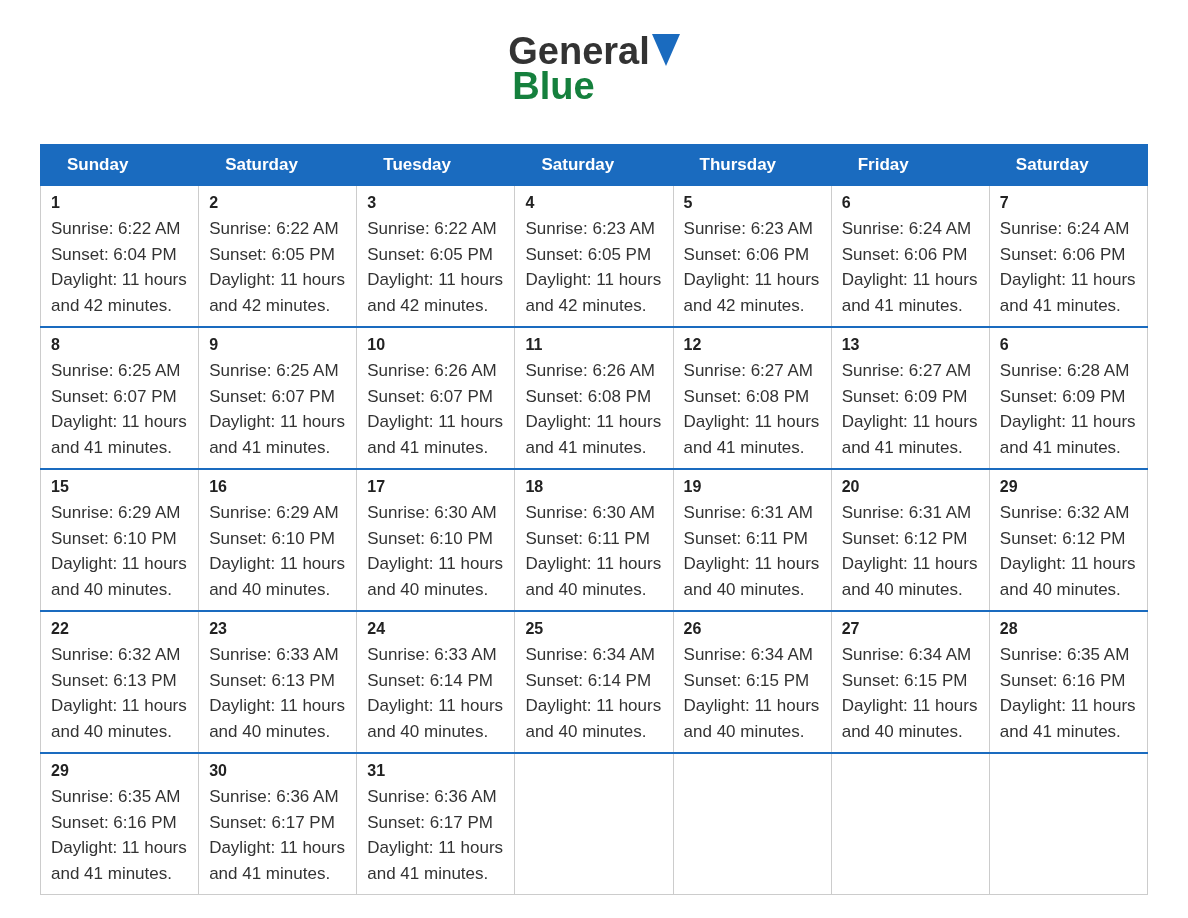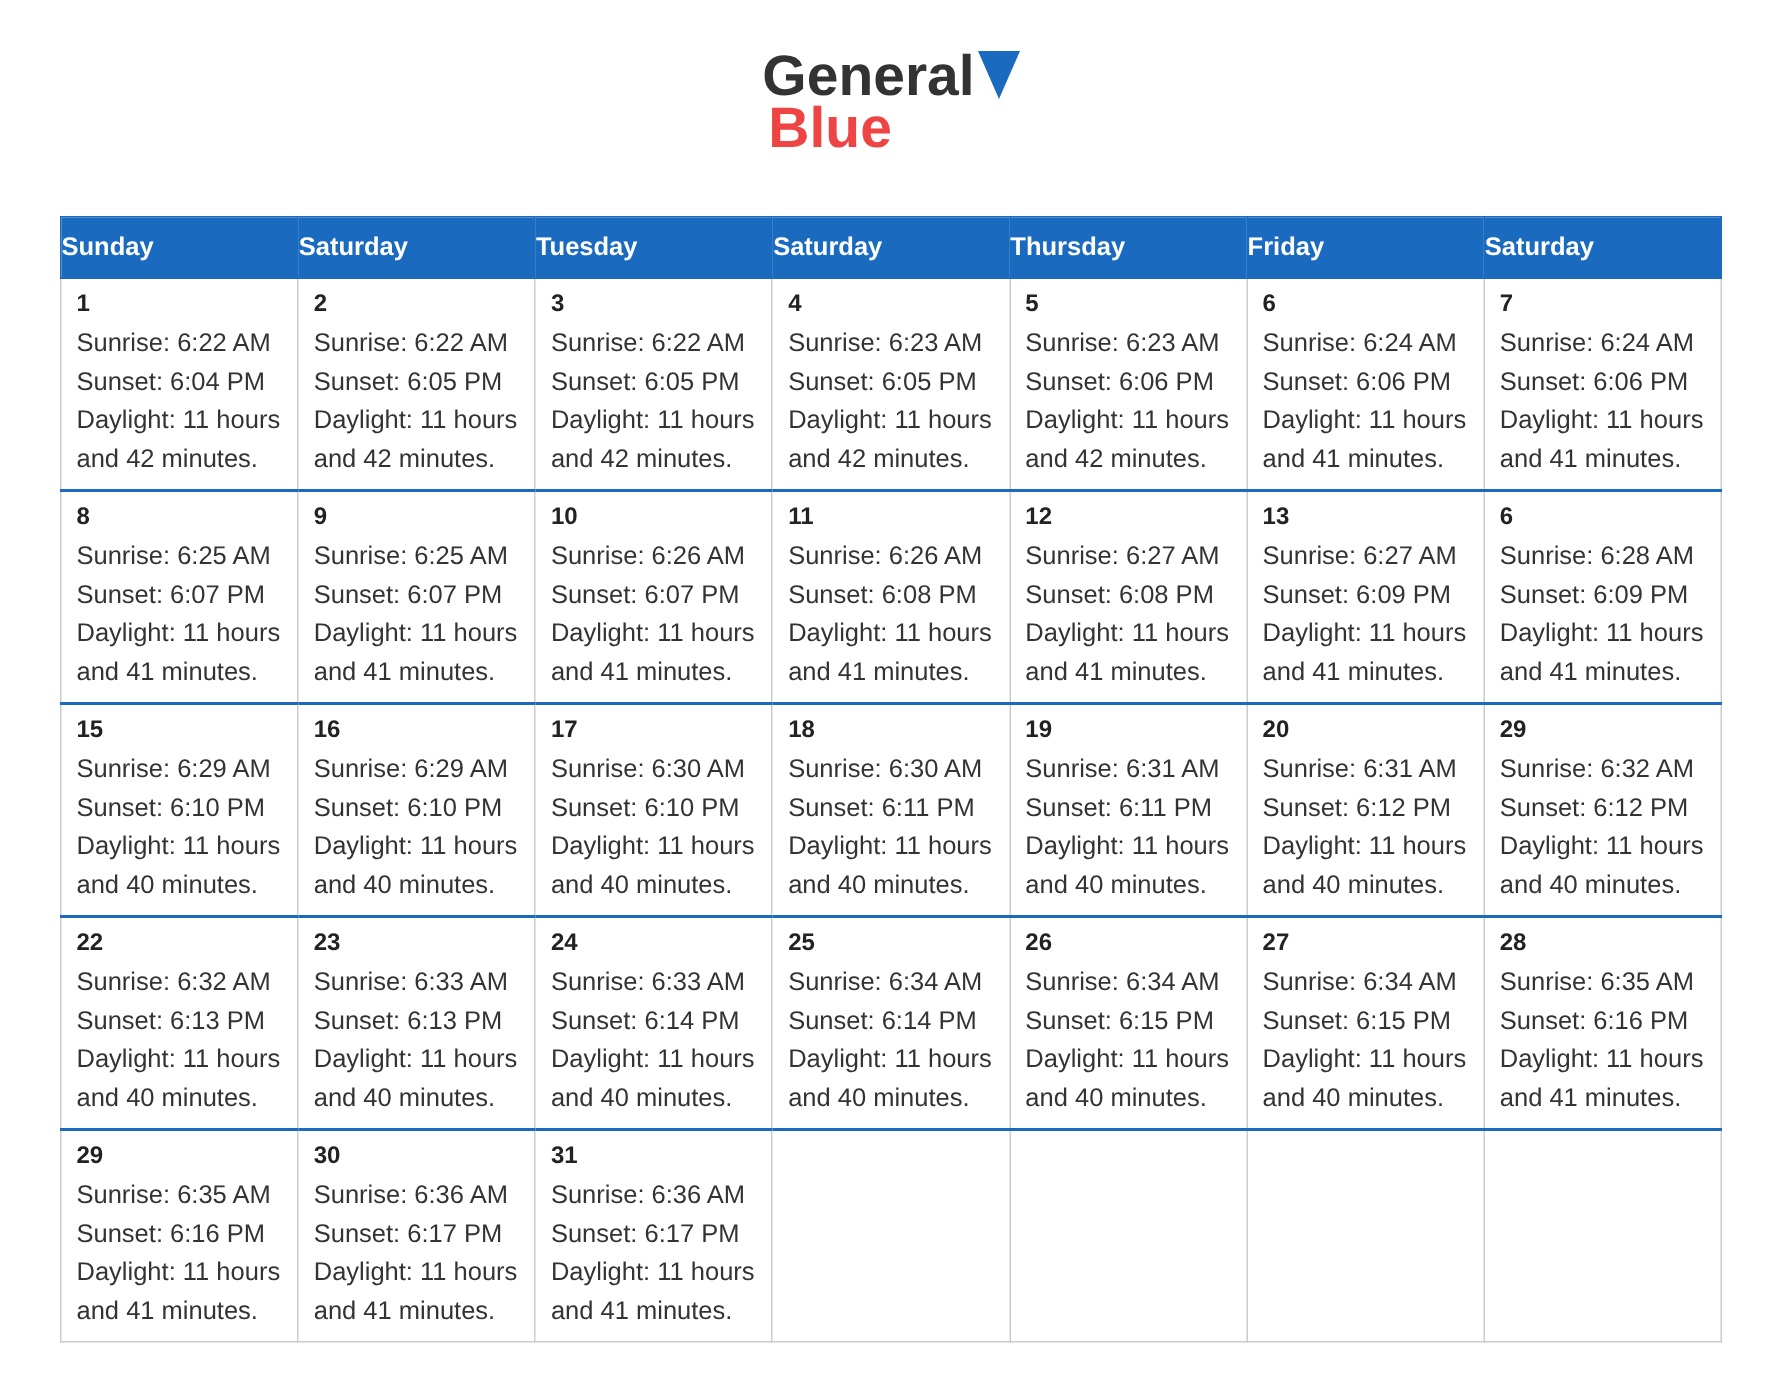--- a/index.html
+++ b/index.html
@@ -38,21 +38,21 @@
     .calendar {
       width: 100%;
       border-collapse: collapse;
       margin-top: 10px;
     }
     .calendar th {
       background-color: #1a6bbf;
       color: #fff;
       font-size: 17px;
       font-weight: bold;
-      padding: 10px 0;
+      padding: 10px 26px;
       text-align: left;
       border: 1px solid #1a6bbf;
     }
     .calendar td {
       vertical-align: top;
       border: 1px solid #ccc;
       padding: 8px 10px;
       font-size: 13px;
       color: #333;
       width: calc(100% / 7);
@@ -86,21 +86,21 @@
 <body>
 
 <div class="header">
   <div class="logo">
     <div class="logo-wrapper">
       <span style="font-size:38px; font-weight:bold; color:#333; font-family:Arial;">General</span>
       <svg width="28" height="32" viewBox="0 0 28 32" style="margin-left:2px; margin-top:-4px;">
         <polygon points="0,0 28,0 14,32" fill="#1a6bbf"></polygon>
       </svg>
     </div>
-    <span style="font-size:38px; font-weight:bold; color:#ef4444; font-family:Arial; margin-top:-8px; margin-left:4px;">Blue</span>
+    <span style="font-size:38px; font-weight:bold; color:#15803d; font-family:Arial; margin-top:-8px; margin-left:4px;">Blue</span>
   </div>
   <div class="title-block">
     <div class="month-title"></div>
     <div class="location"></div>
   </div>
 </div>
 
 <table class="calendar">
   <thead>
     <tr>

